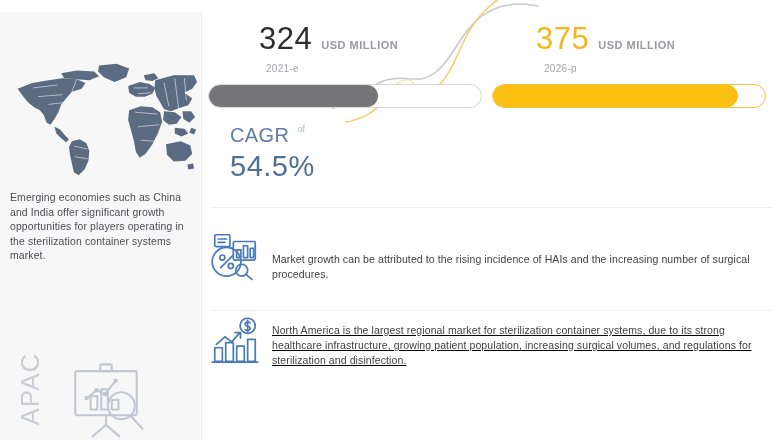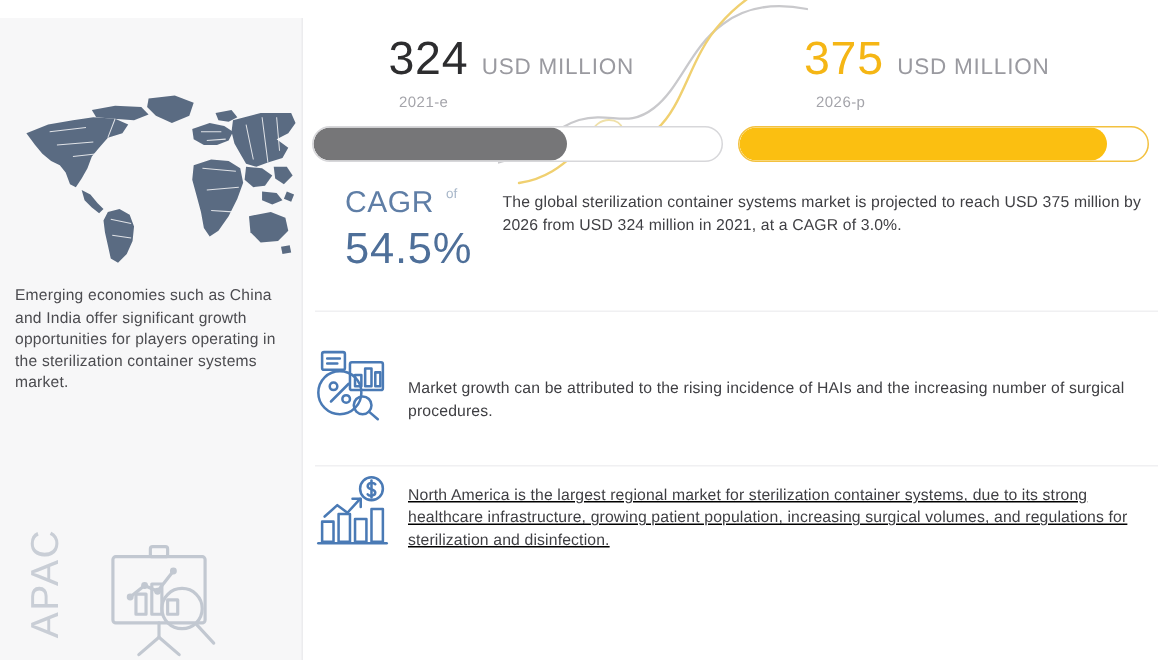--- a/index.html
+++ b/index.html
@@ -99,23 +99,24 @@
     font-size: 31px;
     line-height: 34px;
     font-weight: 400;
     letter-spacing: .5px;
     text-align: center;
   }
   .metric.left .metric-value  { color: #2d2d2f; }
   .metric.right .metric-value { color: #f5b615; }
 
   .metric-unit {
-    font-size: 15px;
+    font-size: 11px;
     letter-spacing: .5px;
     color: #9a9aa0;
+    font-weight: bold;
   }
   .metric-year {
     margin-top: 7px;
     padding-left: 60px;
     font-size: 10px;
     color: #a4a4aa;
     letter-spacing: .3px;
   }
   .metric.right .metric-year { padding-left: 54px; }
 
@@ -313,21 +314,20 @@
     </div>
 
     <div class="cagr">
       <div class="cagr-row">
         <span class="cagr-label">CAGR</span>
         <span class="cagr-of">of</span>
       </div>
       <div class="cagr-value" style="color: rgb(78, 111, 153);">54.5%</div>
     </div>
 
-    <div class="intro-text">The global  sterilization container systems market is projected to reach USD 375 million by 2026 from USD 324 million in 2021, at a CAGR of 3.0%.</div>
 
     <div class="divider d1"></div>
 
     <div class="info-row r1">
       <div class="info-icon">
         <svg viewBox="0 0 64 64" fill="none" stroke="currentColor" stroke-width="2" stroke-linecap="round" stroke-linejoin="round" xmlns="http://www.w3.org/2000/svg">
 
           <rect x="8" y="8" width="18" height="14" rx="1.5"></rect>
           <path d="M12 13 H22 M12 17 H20"></path>
 

